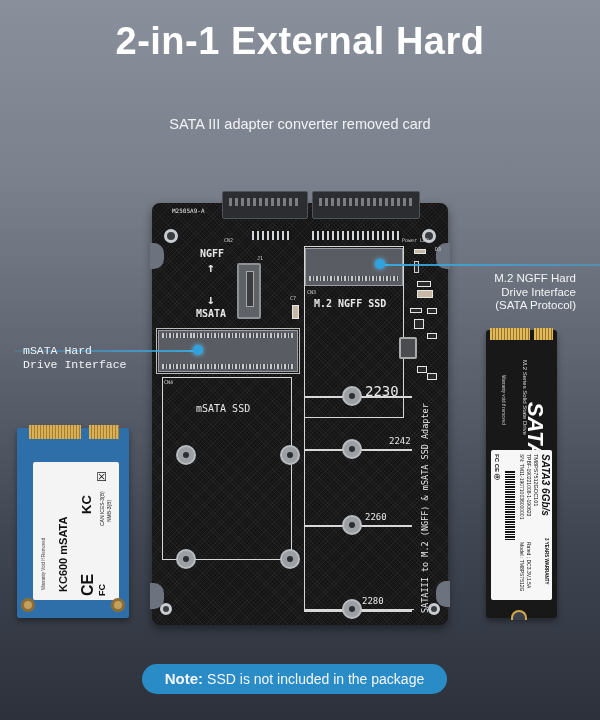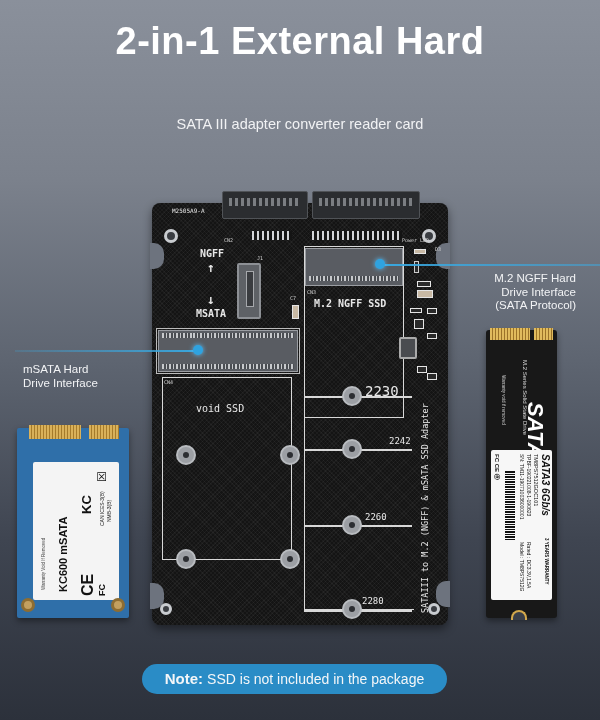--- a/index.html
+++ b/index.html
@@ -82,21 +82,21 @@
   }
   .note b { font-size: 15px; font-weight: bold; margin-right: 4px; }
 </style>
 </head>
 <body>
 
 <div class="title">
   <div>2-in-1 External Hard</div>
 </div>
 <div class="subtitle">
-  <div>SATA III adapter converter reader card</div>
+  <div>SATA III adapter converter removed card</div>
 </div>
 
 <div class="pcb">
   <div class="notch" style="left:-2px; top:40px; border-radius:0 10px 10px 0;"></div>
   <div class="notch" style="right:-2px; top:40px; border-radius:10px 0 0 10px;"></div>
   <div class="notch" style="left:-2px; top:380px; border-radius:0 10px 10px 0;"></div>
   <div class="notch" style="right:-2px; top:378px; border-radius:10px 0 0 10px;"></div>
 
   <div class="pcb-hole" style="left:12px; top:26px; width:14px; height:14px;"></div>
   <div class="pcb-hole" style="right:12px; top:26px; width:14px; height:14px;"></div>
@@ -163,38 +163,38 @@
   <div class="smd" style="left:265px; top:163px; width:10px; height:7px; background:#2a2a2a;"></div>
   <div class="smd" style="left:275px; top:170px; width:10px; height:7px; background:#2a2a2a;"></div>
 
   <div class="m2-slot" style="left:6px; top:127px; width:140px; height:42px;">
     <div class="teeth" style="top:2px;"></div>
     <div class="teeth" style="bottom:2px;"></div>
   </div>
   <div class="outline" style="left:4px; top:125px; width:144px; height:46px; border-color:#bbb;"></div>
   <div class="outline" style="left:10px; top:174px; width:130px; height:183px;"></div>
   <div class="silk-small" style="left:12px; top:176px;">CN4</div>
-  <div class="silk" style="left:44px; top:200px; font-size:10px; font-weight:normal;">void SSD</div>
+  <div class="silk" style="left:44px; top:200px; font-size:10px; font-weight:normal;">mSATA SSD</div>
   <div class="standoff" style="left:24px; top:242px;"></div>
   <div class="standoff" style="left:128px; top:242px;"></div>
   <div class="standoff" style="left:24px; top:346px;"></div>
   <div class="standoff" style="left:128px; top:346px;"></div>
 </div>
 
 <div class="callout-line right" style="left:380px; top:264px; width:220px;"></div>
 <div class="callout-dot" style="left:375px; top:259px;"></div>
 <div class="callout-text" style="left:470px; top:272px; width:106px; text-align:right;">
   <div>M.2 NGFF Hard</div>
   <div>Drive Interface</div>
   <div>(SATA Protocol)</div>
 </div>
 
 <div class="callout-line" style="left:15px; top:350px; width:185px;"></div>
 <div class="callout-dot" style="left:193px; top:345px;"></div>
-<div class="callout-text" style="left:23px; top:363px; width:110px;">
+<div class="callout-text" style="left:23px; top:344px; width:110px;font-family:Liberation Mono, monospace;">
   <div>mSATA Hard</div>
   <div>Drive Interface</div>
 </div>
 
 <div class="msata">
   <div class="gold" style="left:12px; width:52px;"></div>
   <div class="gold" style="left:72px; width:30px;"></div>
   <div class="label">
     <div class="rot" style="left:24px; top:130px; transform:rotate(-90deg); font-size:11px; font-weight:bold;">KC600 mSATA</div>
     <div class="rot" style="left:8px; top:128px; transform:rotate(-90deg); font-size:4.5px; color:#444;">Warranty Void If Removed</div>

